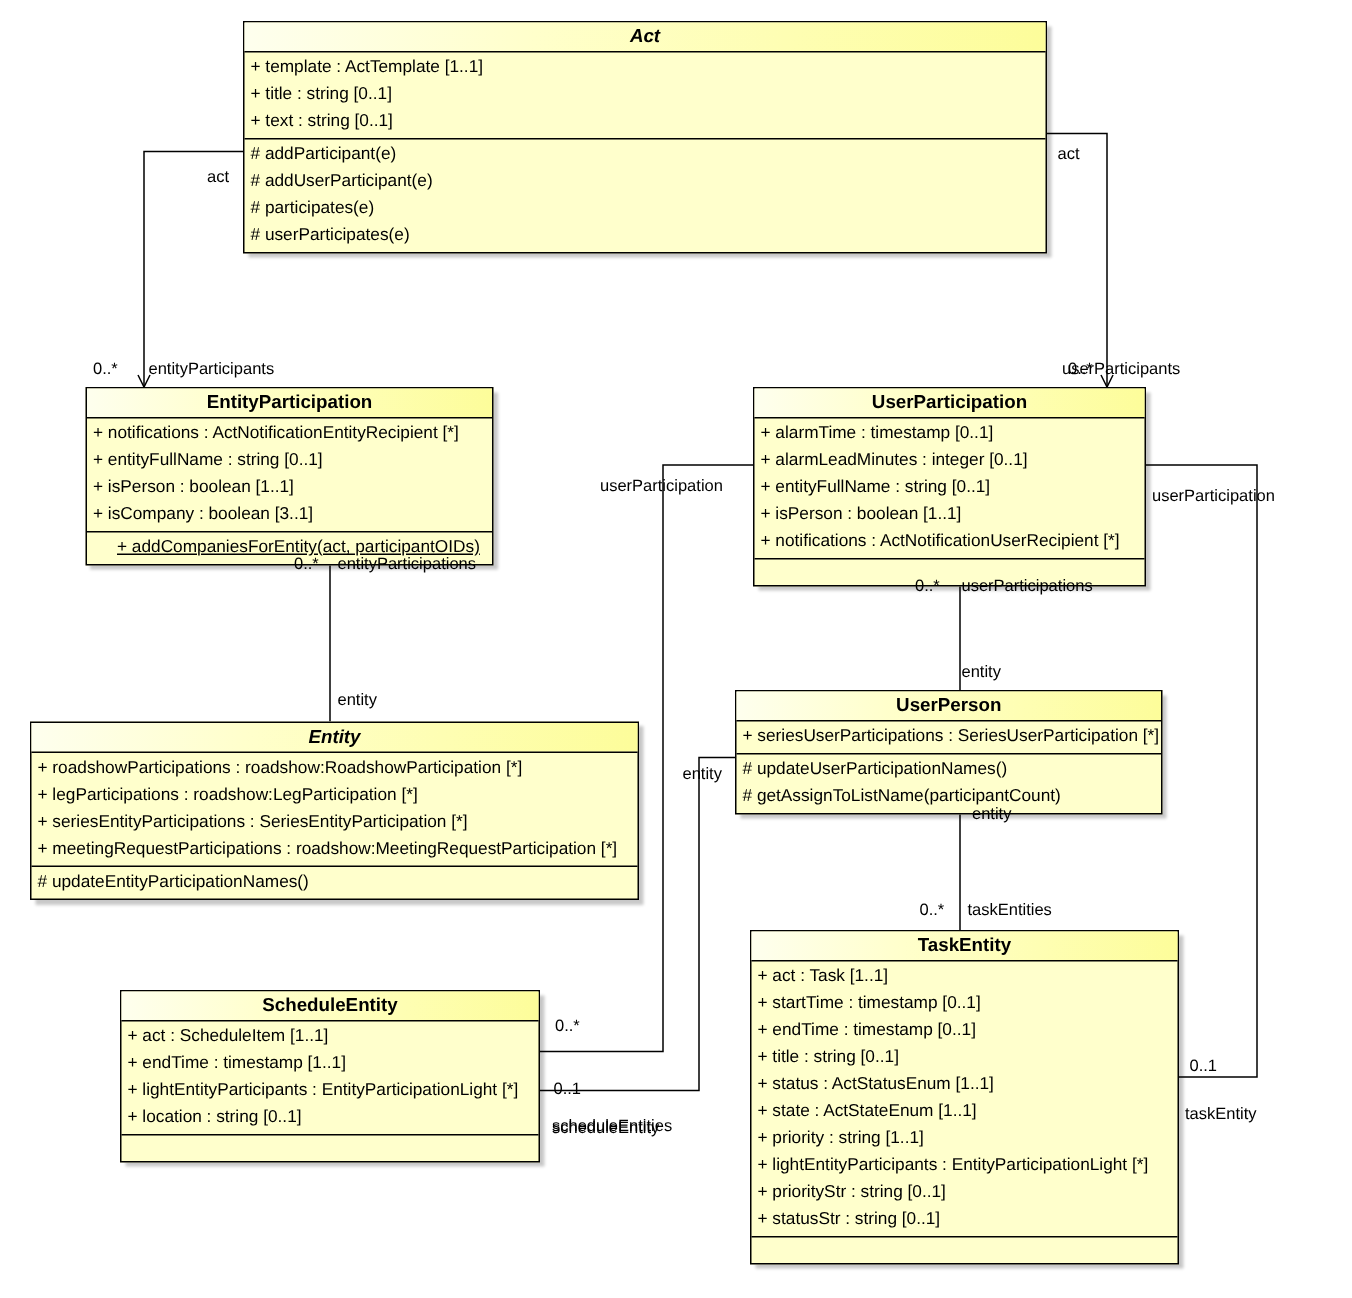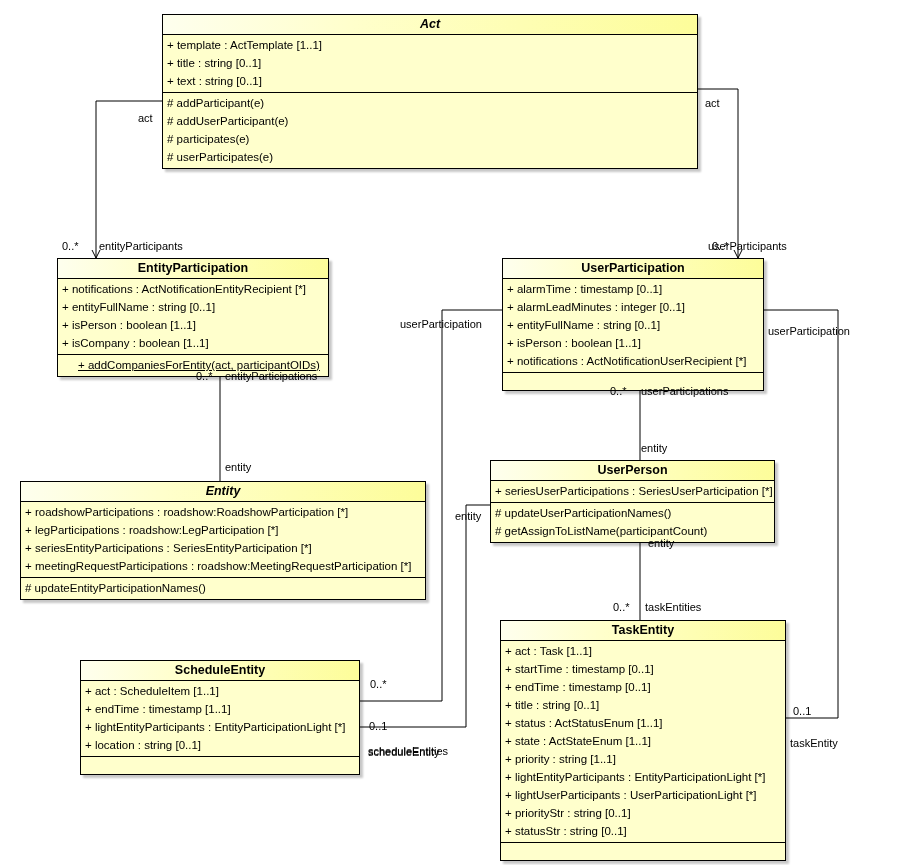--- a/index.html
+++ b/index.html
@@ -102,21 +102,21 @@
       <div class="member"># userParticipates(e)</div>
     </div>
   </div>
 
   <div class="uml-class" style="left:57px;top:258px;width:272px;">
     <div class="cls-title">EntityParticipation</div>
     <div class="compartment">
       <div class="member">+ notifications : ActNotificationEntityRecipient [*]</div>
       <div class="member">+ entityFullName : string [0..1]</div>
       <div class="member">+ isPerson : boolean [1..1]</div>
-      <div class="member">+ isCompany : boolean [1..1]</div>
+      <div class="member">+ isCompany : boolean [3..1]</div>
     </div>
     <div class="compartment">
       <div class="member static">+ addCompaniesForEntity(act, participantOIDs)</div>
     </div>
   </div>
 
   <div class="uml-class" style="left:502px;top:258px;width:262px;">
     <div class="cls-title">UserParticipation</div>
     <div class="compartment">
       <div class="member">+ alarmTime : timestamp [0..1]</div>
@@ -167,21 +167,20 @@
     <div class="cls-title">TaskEntity</div>
     <div class="compartment">
       <div class="member">+ act : Task [1..1]</div>
       <div class="member">+ startTime : timestamp [0..1]</div>
       <div class="member">+ endTime : timestamp [0..1]</div>
       <div class="member">+ title : string [0..1]</div>
       <div class="member">+ status : ActStatusEnum [1..1]</div>
       <div class="member">+ state : ActStateEnum [1..1]</div>
       <div class="member">+ priority : string [1..1]</div>
       <div class="member">+ lightEntityParticipants : EntityParticipationLight [*]</div>
-      <div class="member">+ lightUserParticipants : UserParticipationLight [*]</div>
       <div class="member">+ priorityStr : string [0..1]</div>
       <div class="member">+ statusStr : string [0..1]</div>
     </div>
     <div class="compartment empty-compartment"></div>
   </div>
 
   <div class="edge-label" style="left:138px;top:112px;">act</div>
   <div class="edge-label" style="left:705px;top:97px;">act</div>
 
   <div class="edge-label mult" style="left:62px;top:240px;">0..*</div>

